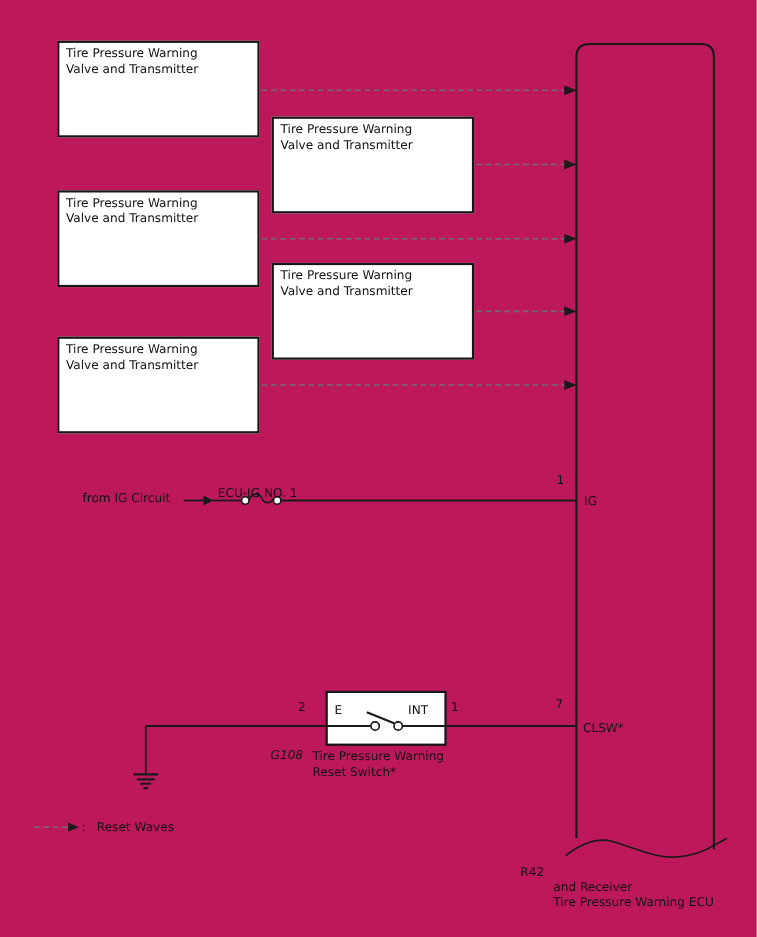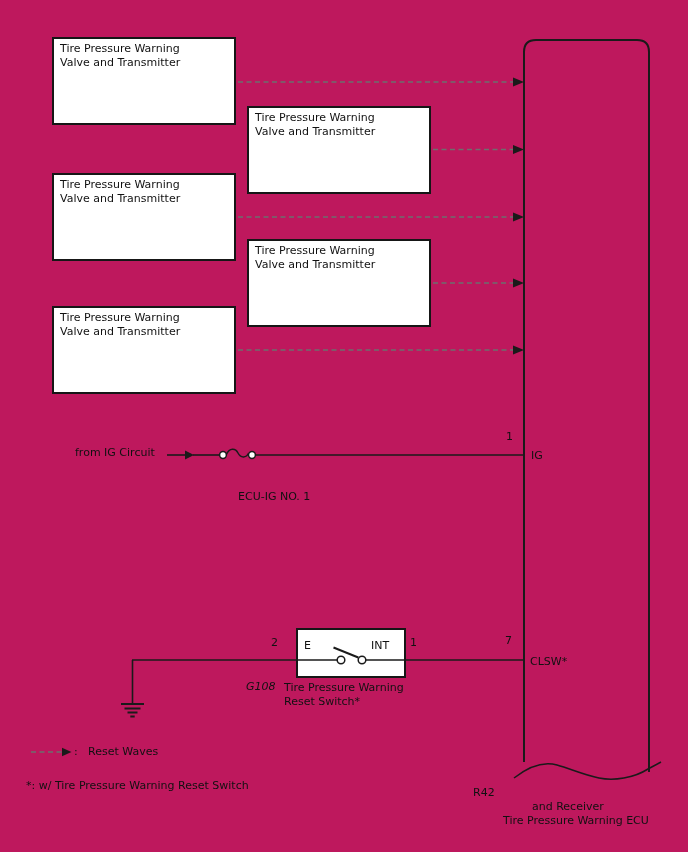--- a/index.html
+++ b/index.html
@@ -103,35 +103,34 @@
   <div class="tbox" style="left:247px;top:239px;">
     <span class="bl">Tire Pressure Warning</span>
     <span class="bl">Valve and Transmitter</span>
   </div>
   <div class="tbox" style="left:52px;top:306px;">
     <span class="bl">Tire Pressure Warning</span>
     <span class="bl">Valve and Transmitter</span>
   </div>
 
   <span class="t" style="left:75px;top:446px;">from IG Circuit</span>
-  <span class="t" style="left:198px;top:490px;margin-left:40px;">ECU-IG NO. 1</span>
+  <span class="t" style="left:198px;top:442px;">ECU-IG NO. 1</span>
   <span class="t right" style="left:493px;top:430px;width:20px;">1</span>
   <span class="t" style="left:531px;top:449px;">IG</span>
 
   <span class="t right" style="left:262px;top:636px;width:16px;">2</span>
   <span class="t" style="left:304px;top:639px;">E</span>
   <span class="t" style="left:371px;top:639px;">INT</span>
   <span class="t" style="left:410px;top:636px;">1</span>
   <span class="t right" style="left:496px;top:634px;width:16px;">7</span>
   <span class="t" style="left:530px;top:655px;">CLSW*</span>
   <span class="t" style="left:246px;top:680px;font-style:italic;">G108</span>
   <span class="t" style="left:284px;top:681px;">Tire Pressure Warning</span>
   <span class="t" style="left:284px;top:695px;text-align:center;">Reset Switch*</span>
 
   <span class="t" style="left:74px;top:745px;">:</span>
   <span class="t" style="left:88px;top:745px;">Reset Waves</span>
-  <span class="t" style="left:26px;top:779px;">*: w/ Tire Pressure Warning Reset Switch</span>
 
   <span class="t" style="left:473px;top:786px;">R42</span>
   <span class="t" style="left:503px;top:786px;margin-top:28px;">Tire Pressure Warning ECU</span>
-  <span class="t" style="left:532px;top:800px;">and Receiver</span>
+  <span class="t" style="left:503px;top:800px;">and Receiver</span>
 
 </div>
 
 </body></html>

